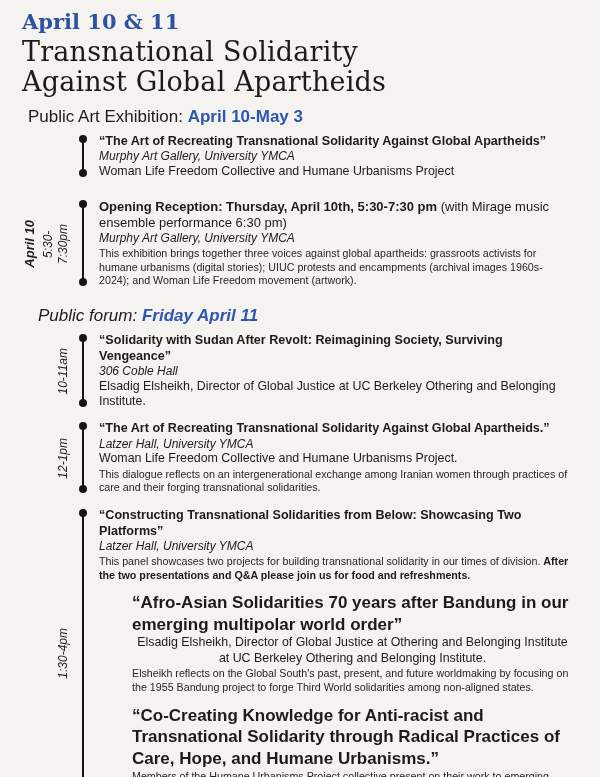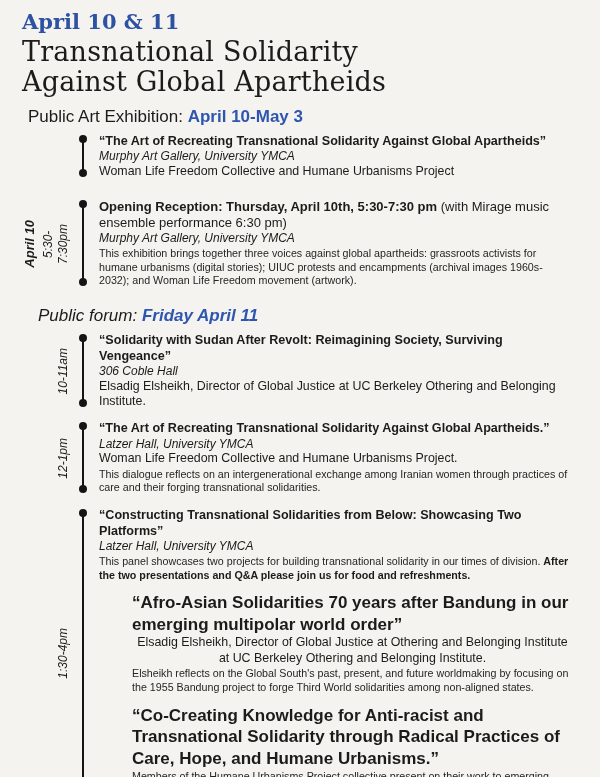--- a/index.html
+++ b/index.html
@@ -137,21 +137,21 @@
 7:30pm</span>
     </div>
     <div class="tl-col">
         <div class="tl-line"></div>
       </div>
     <div class="evt-body">
       <div class="evt-title">
         <span>Opening Reception: Thursday, April 10th, 5:30-7:30 pm</span><span class="t-normal"> (with Mirage music ensemble performance 6:30 pm)</span>
       </div>
       <div class="evt-venue">Murphy Art Gallery, University YMCA</div>
-      <div class="evt-desc">This exhibition brings together three voices against global apartheids: grassroots activists for humane urbanisms (digital stories); UIUC protests and encampments (archival images 1960s-2032); and Woman Life Freedom movement (artwork).</div>
+      <div class="evt-desc">This exhibition brings together three voices against global apartheids: grassroots activists for humane urbanisms (digital stories); UIUC protests and encampments (archival images 1960s-2024); and Woman Life Freedom movement (artwork).</div>
     </div>
   </div>
 
   <div class="section-heading forum-heading">
     <span>Public forum: </span><span class="hl">Friday April 11</span>
   </div>
 
   <div class="event evt-3">
     <div class="evt-left">
       <span class="vlabel">10-11am</span>

